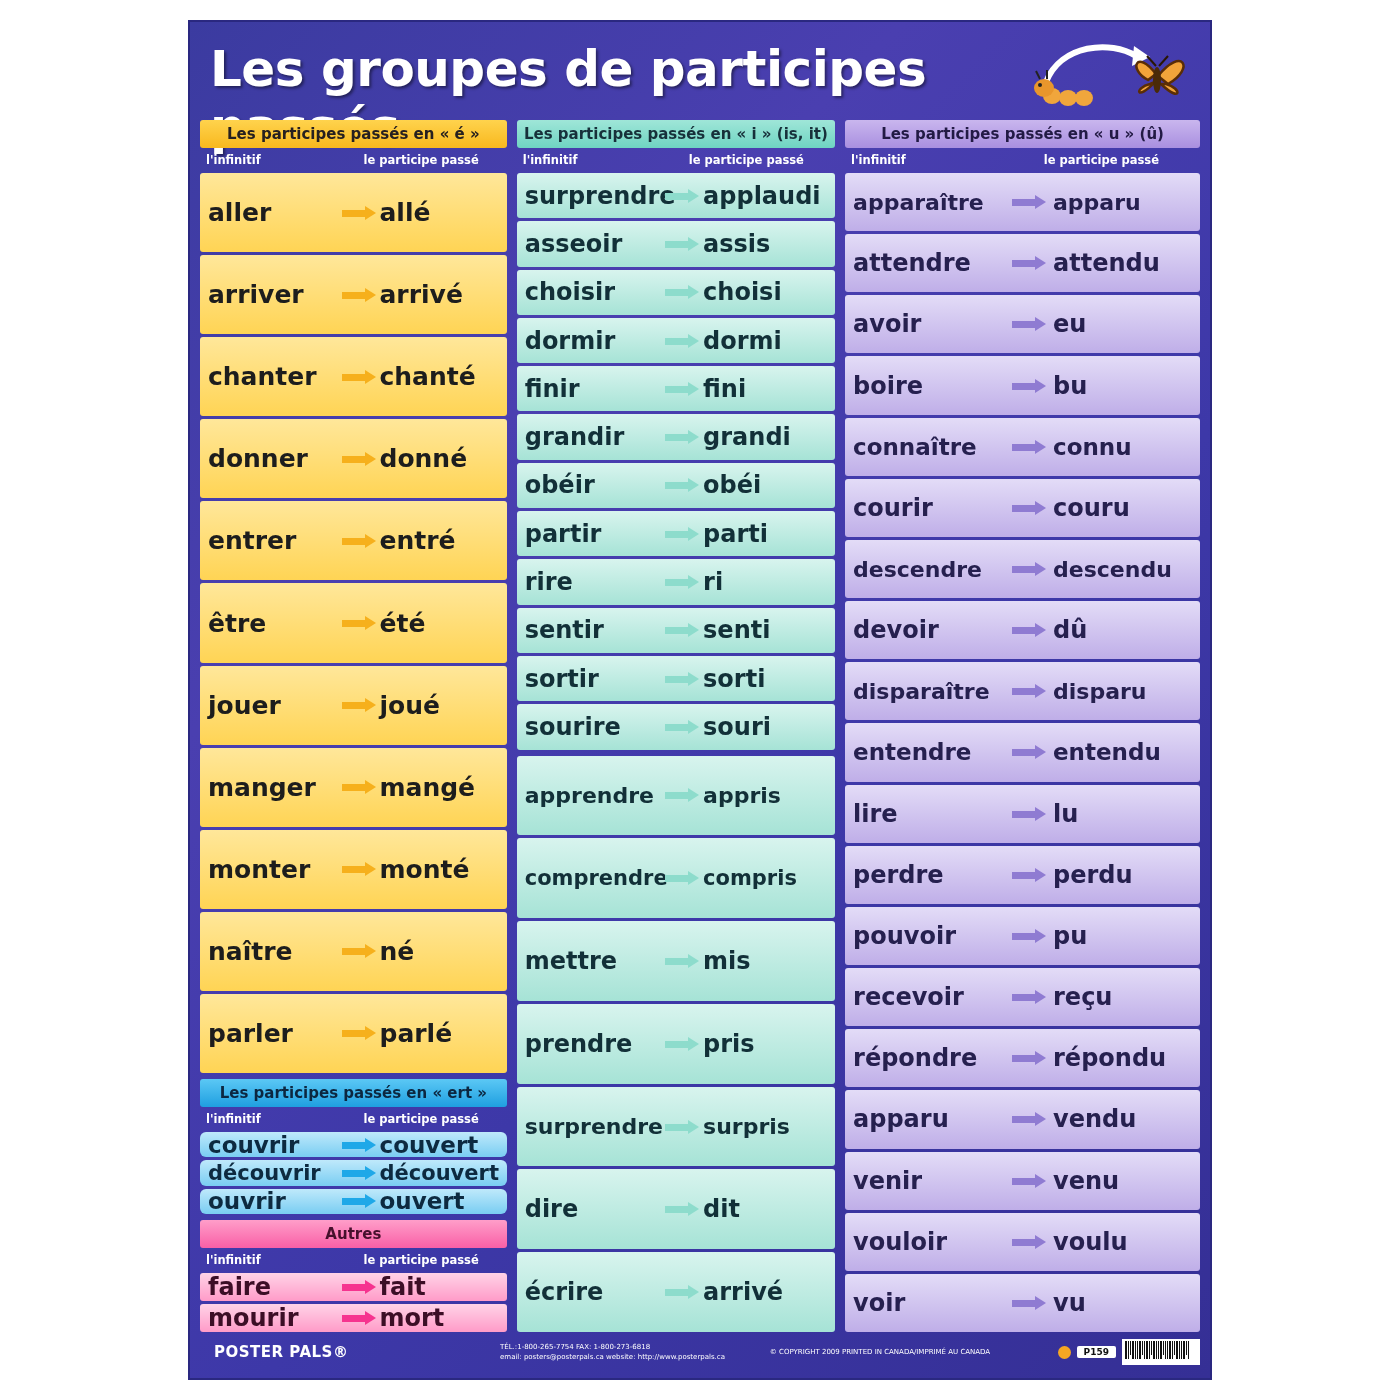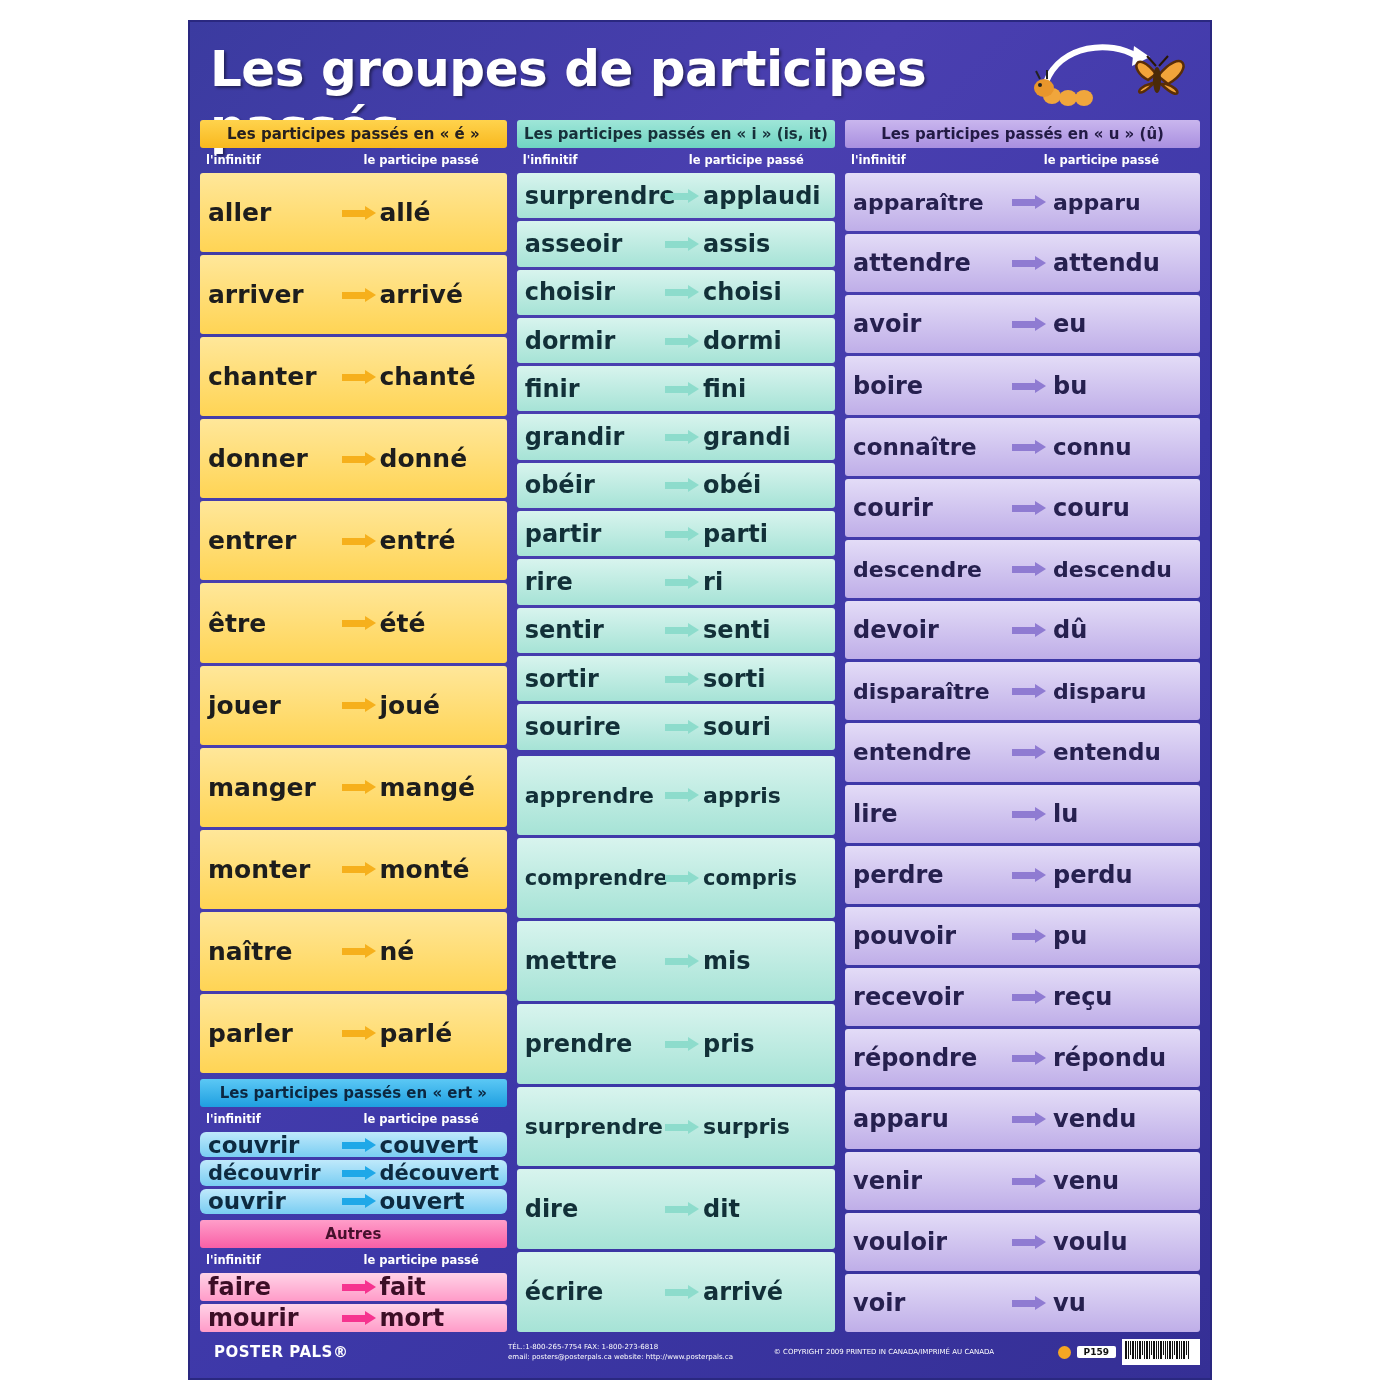--- a/index.html
+++ b/index.html
@@ -132,21 +132,20 @@
   
   .spacer{ height:6px; }
 
   
   .footer{
     position:absolute;
     left:0;right:0;bottom:0;height:32px;
     display:flex;align-items:center;
     color:#ffffff;
     font-size:9px;
-    gap:8px;
   }
   .brand{
     width:300px;
     font-size:15px;font-weight:bold;letter-spacing:0.5px;
     padding-left:14px;box-sizing:border-box;
   }
   .contact{ width:250px; font-size:7px; line-height:1.5;}
   .copy{ flex:1; font-size:7px; text-align:center;}
   .codes{ width:190px; display:flex;align-items:center;justify-content:flex-end;gap:6px;}
   .pcode{

